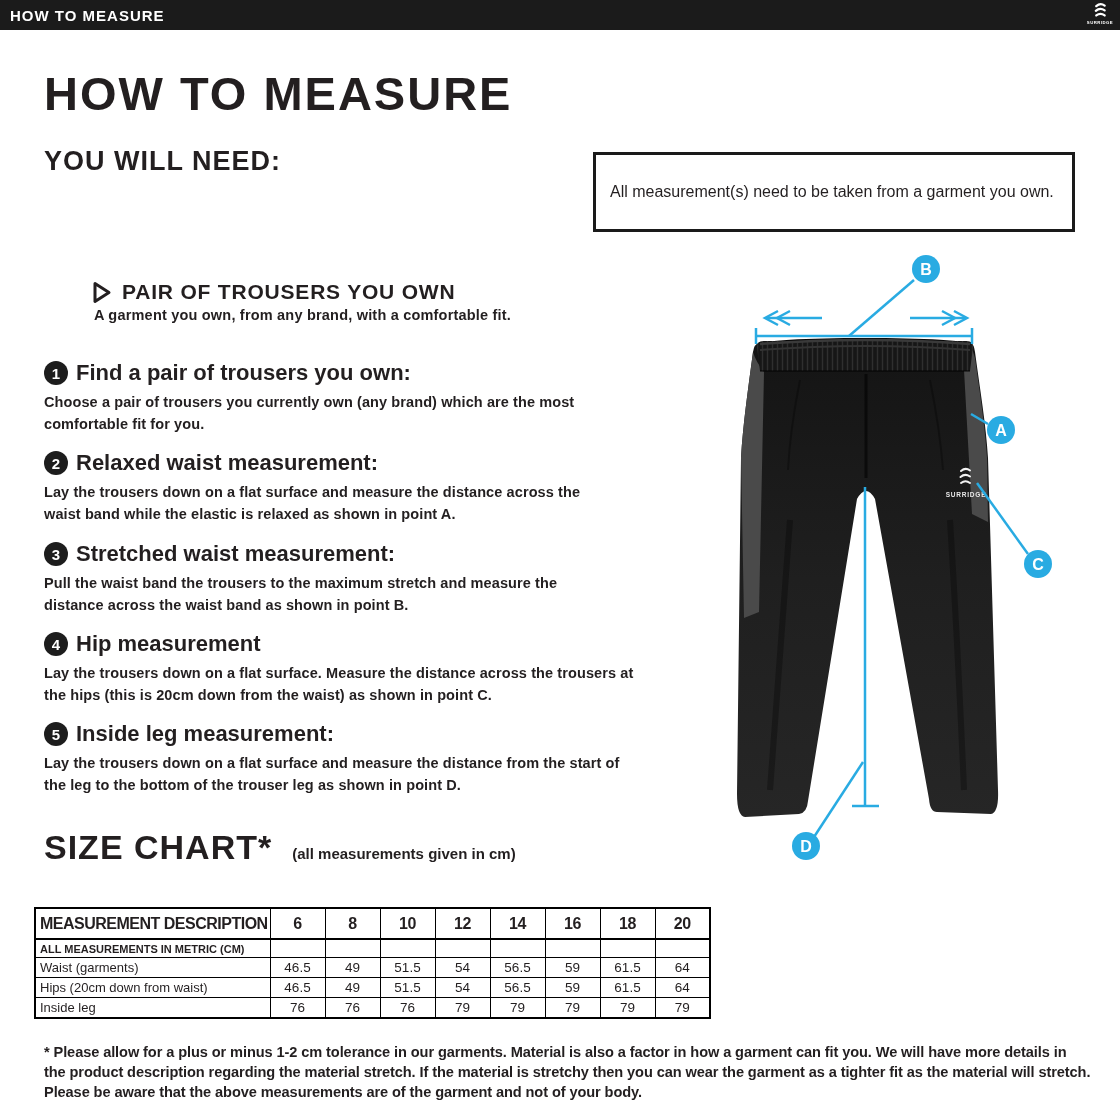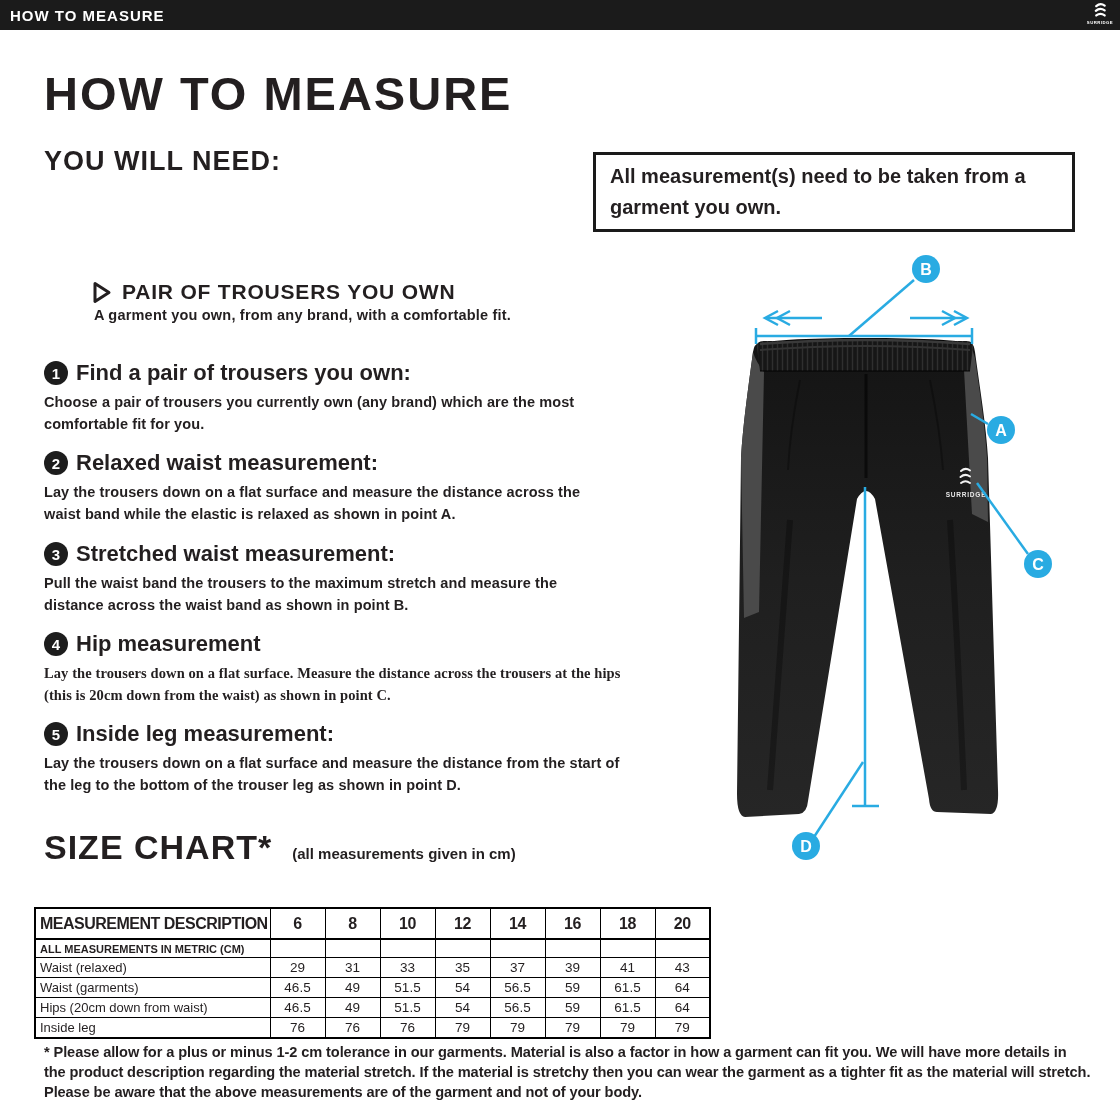--- a/index.html
+++ b/index.html
@@ -17,21 +17,21 @@
   .need-heading{left:44px;top:146px;font-size:27px;font-weight:bold;letter-spacing:1px;}
 
   .need-item{left:44px;width:620px;}
   .need-title-row{display:flex;align-items:center;gap:10px;}
   .need-title{font-size:21px;font-weight:bold;letter-spacing:0.8px;}
   .need-sub{font-size:14.5px;font-weight:bold;margin-top:3px;margin-left:2px;letter-spacing:0.2px;}
 
   
   .notice-box{left:593px;top:152px;width:482px;height:80px;border:3px solid #1a1a1a;
     box-sizing:border-box;display:flex;align-items:center;}
-  .notice-text{font-size:20px;font-weight:bold;line-height:1.55;padding:0 14px;}
+  .notice-text{font-size:16px;font-weight:normal;line-height:1.55;padding:0 14px;}
 
   
   .step{left:44px;width:620px;}
   .step-head{display:flex;align-items:center;gap:8px;}
   .step-num{width:24px;height:24px;border-radius:50%;background:#1d1d1d;color:#fff;
     font-size:15px;font-weight:bold;display:flex;align-items:center;justify-content:center;flex:0 0 24px;}
   .step-title{font-size:22px;font-weight:bold;}
   .step-body{font-size:14.5px;font-weight:bold;line-height:1.5;margin-top:6px;letter-spacing:0.1px;}
 
   
@@ -112,21 +112,21 @@
     <span class="step-title">Stretched waist measurement:</span>
   </div>
   <div class="step-body" style="width:570px;">Pull the waist band the trousers to the maximum stretch and measure the distance across the waist band as shown in point B.</div>
 </div>
 
 <div class="abs step" style="top:631px;">
   <div class="step-head">
     <span class="step-num">4</span>
     <span class="step-title">Hip measurement</span>
   </div>
-  <div class="step-body" style="width:600px;font-family:Liberation Serif, serif;">Lay the trousers down on a flat surface. Measure the distance across the trousers at the hips (this is 20cm down from the waist) as shown in point C.</div>
+  <div class="step-body" style="width:600px;">Lay the trousers down on a flat surface. Measure the distance across the trousers at the hips (this is 20cm down from the waist) as shown in point C.</div>
 </div>
 
 <div class="abs step" style="top:721px;">
   <div class="step-head">
     <span class="step-num">5</span>
     <span class="step-title">Inside leg measurement:</span>
   </div>
   <div class="step-body" style="width:590px;">Lay the trousers down on a flat surface and measure the distance from the start of the leg to the bottom of the trouser leg as shown in point D.</div>
 </div>
 
@@ -162,31 +162,20 @@
   <tr class="subhdr">
     <td>ALL MEASUREMENTS IN METRIC (CM)</td>
     <td></td>
         <td></td>
         <td></td>
     <td></td>
         <td></td>
         <td></td>
     <td></td>
         <td></td>
-  </tr>
-  <tr class="datarow">
-    <td>Waist (relaxed)</td>
-    <td class="val">29</td>
-    <td class="val">31</td>
-    <td class="val">33</td>
-    <td class="val">35</td>
-    <td class="val">37</td>
-    <td class="val">39</td>
-    <td class="val">41</td>
-    <td class="val">43</td>
   </tr>
   <tr class="datarow">
     <td>Waist (garments)</td>
     <td class="val">46.5</td>
     <td class="val">49</td>
     <td class="val">51.5</td>
     <td class="val">54</td>
     <td class="val">56.5</td>
     <td class="val">59</td>
     <td class="val">61.5</td>

